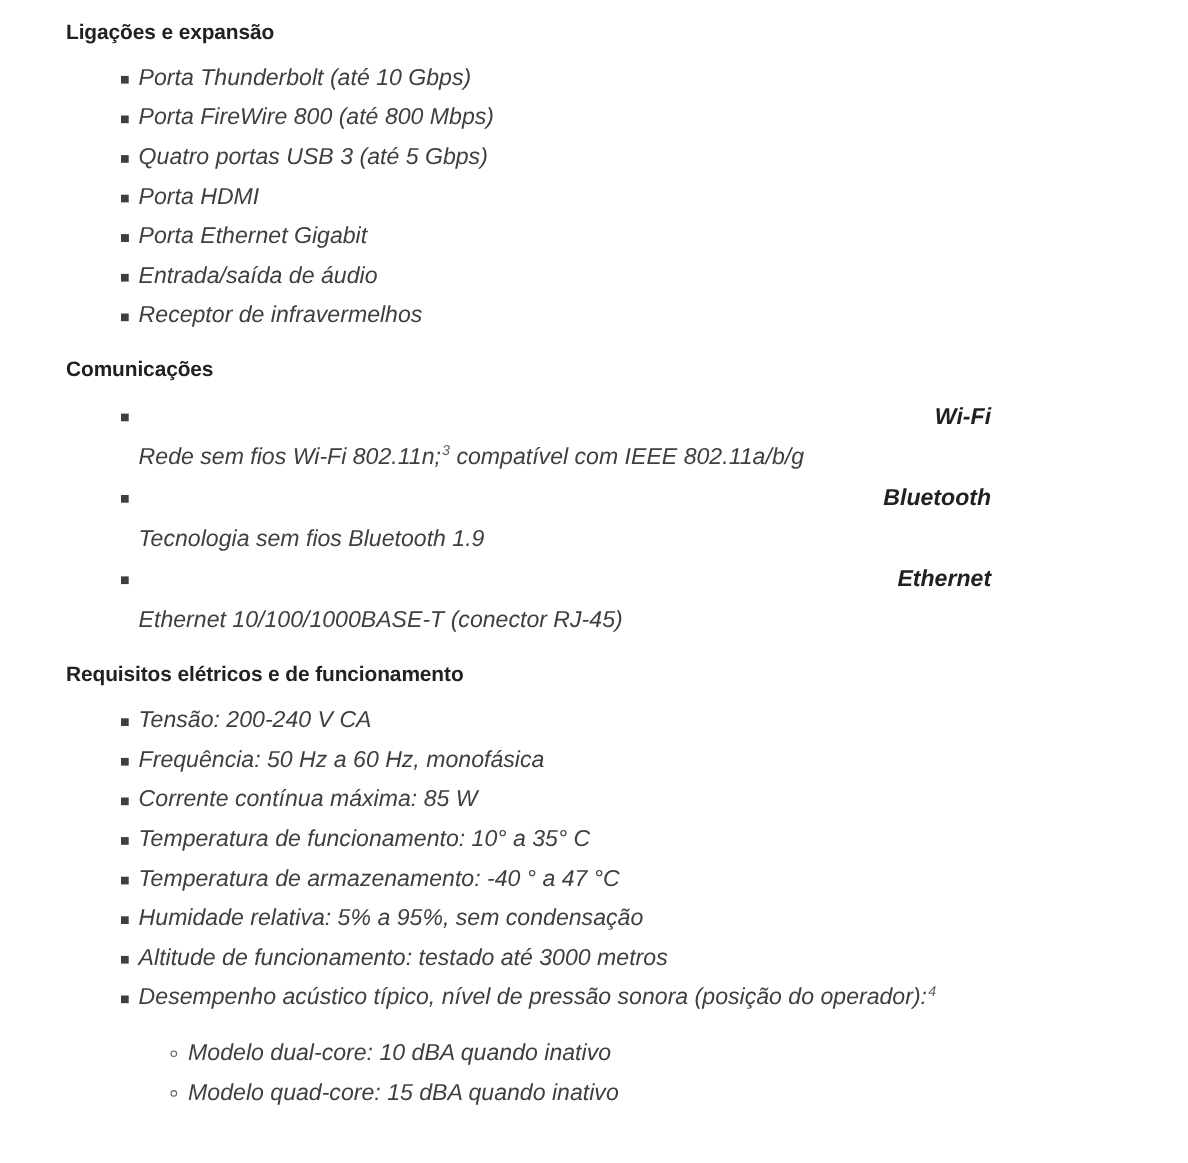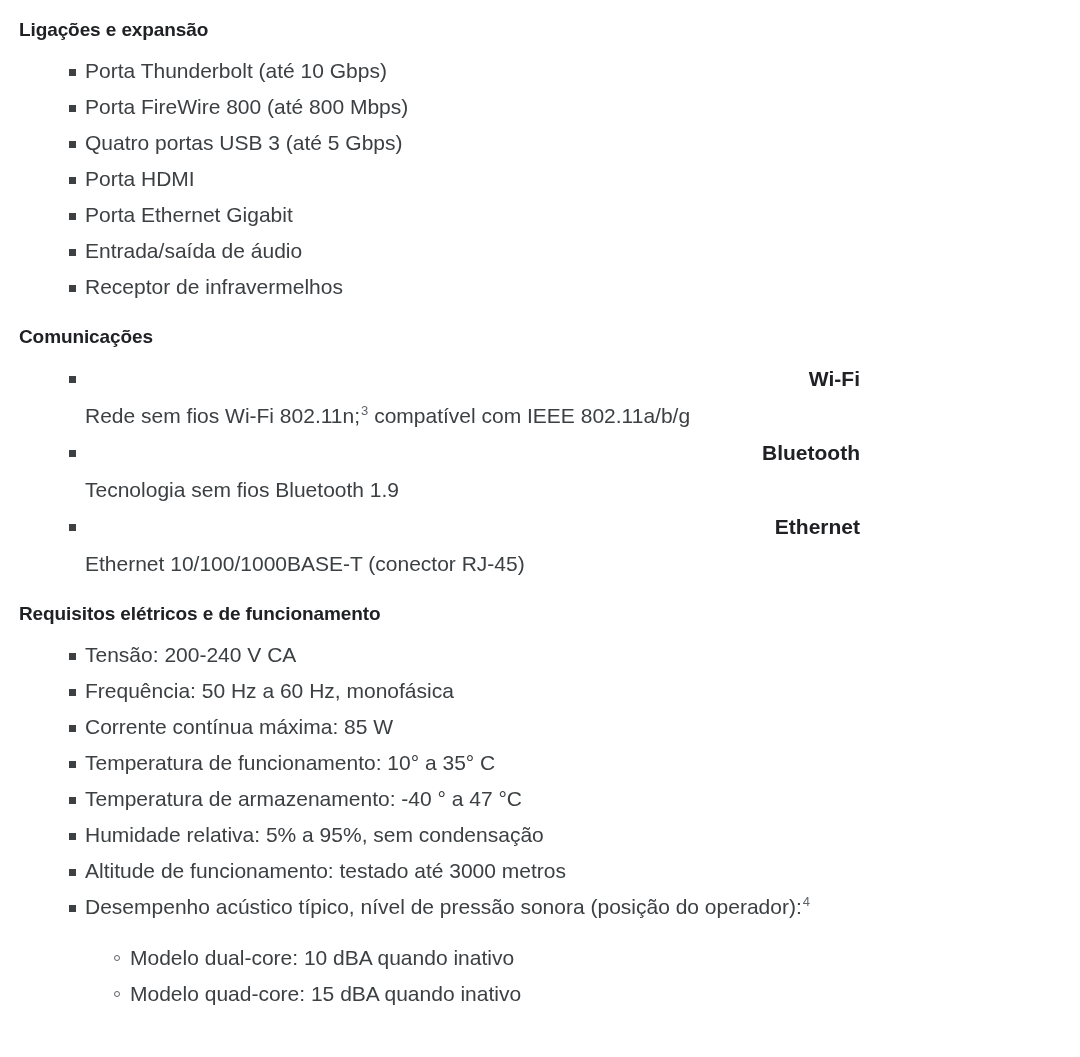--- a/index.html
+++ b/index.html
@@ -14,20 +14,21 @@
     font-family: "Liberation Sans", sans-serif;
     -webkit-font-smoothing: antialiased;
     overflow: hidden;
   }
 
   .page {
     position: relative;
     width: 880px;
     box-sizing: border-box;
     padding: 18px 20px 0 19px;
+    margin-left: 41px;
   }
 
   
   .section-heading {
     font-size: 19px;
     font-weight: bold;
     color: #202124;
     line-height: 24px;
     margin: 0;
     letter-spacing: -0.1px;
@@ -35,20 +36,21 @@
   .section:not(:first-child) .section-heading {
     margin-top: 20px;
   }
 
   
   ul.spec-list {
     list-style: none;
     margin: 0;
     padding: 0;
     margin-top: 11px;
+    font-style: italic;
   }
   ul.spec-list > li.spec-item {
     position: relative;
     padding-left: 66px;
     color: #3c4043;
     font-size: 21px;
     line-height: 36px;
     white-space: nowrap;
   }
   ul.spec-list > li.spec-item > .bullet-square {

